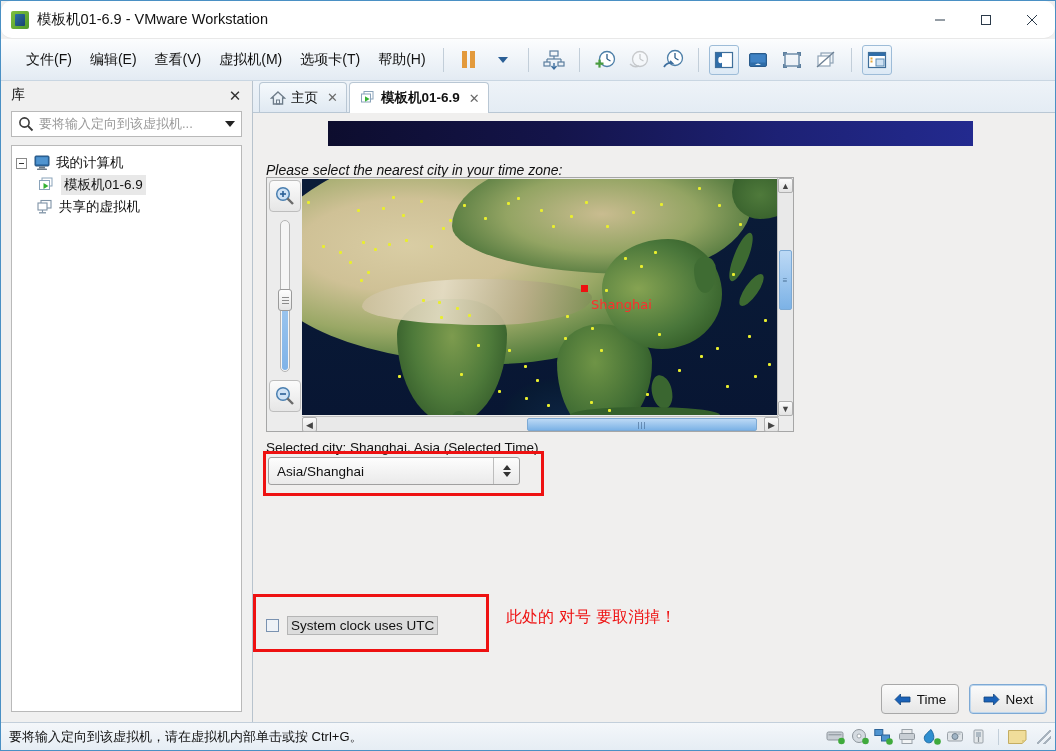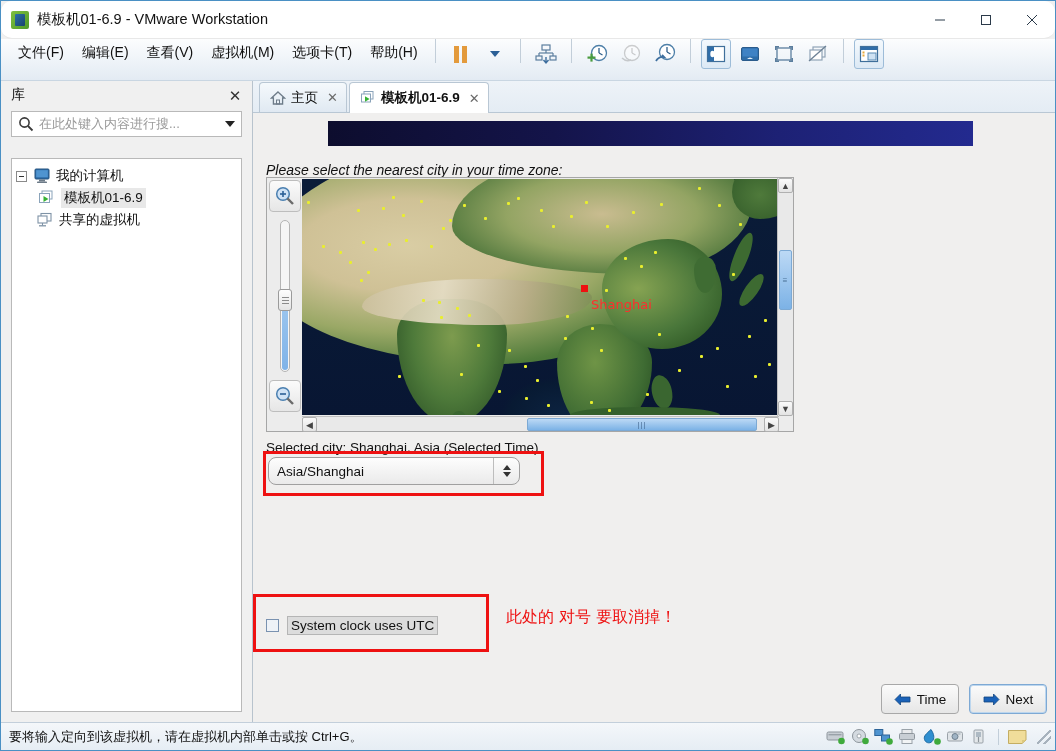--- a/index.html
+++ b/index.html
@@ -54,23 +54,23 @@
     width: 46px; height: 38px;
     display: flex; align-items: center; justify-content: center;
     color: #2b3a4a;
   }
   .win-btn svg { display: block; }
 
   
   .menubar {
     height: 42px; min-height: 42px;
     background: linear-gradient(180deg,#fcfdfe 0%, #eef3f8 55%, #e3ebf3 100%);
-    display: flex; 
+    display: flex; align-items: center;
     border-bottom: 1px solid #c9d6e2;
-    padding-left: 8px;
+    padding-left: 16px;
   }
   .menu-item {
     font-size: 14px; color: #111;
     padding: 5px 9px;
     white-space: nowrap;
   }
   .tb-sep {
     width: 1px; height: 24px;
     background: #c2ced9;
     margin: 0 8px;
@@ -126,21 +126,21 @@
   .search-ph { flex: 1; font-size: 13px; color: #9a9a9a; white-space: nowrap; overflow: hidden; }
   .search-caret {
     width: 0; height: 0;
     border-left: 5px solid transparent;
     border-right: 5px solid transparent;
     border-top: 6px solid #222;
     margin-left: 4px;
   }
   .tree {
     flex: 1;
-    margin: 13px 10px 10px 10px;
+    margin: 0 10px 10px 10px;
     background: #fff;
     border: 1px solid #b9b9b9;
     padding: 6px 4px;
     font-size: 13.5px;
     overflow: hidden;
   }
   .tree-row {
     display: flex; align-items: center;
     height: 22px;
     white-space: nowrap;
@@ -313,21 +313,21 @@
     position: absolute; left: 13px; top: 327px;
     font-size: 13.5px; color: #111;
   }
   .combowrap {
     position: absolute; left: 15px; top: 344px;
     width: 252px; height: 28px;
   }
   .combo {
     width: 100%; height: 100%;
     border: 1px solid #a0a0a0;
-    border-radius: 8px;
+    border-radius: 3px;
     background: linear-gradient(180deg,#fdfdfd 0%, #eaeaea 100%);
     display: flex; align-items: center;
     padding-left: 8px;
     font-size: 13.5px; color: #111;
     position: relative;
   }
   .combo .spin {
     position: absolute; right: 0; top: 0; bottom: 0;
     width: 26px;
     border-left: 1px solid #bdbdbd;
@@ -563,21 +563,21 @@
         <div class="lib-close">✕</div>
       </div>
 
       <div class="searchbox">
         <span class="search-ico">
           <svg width="16" height="16" viewBox="0 0 16 16">
             <circle cx="6.5" cy="6.5" r="4.6" fill="none" stroke="#3a3a3a" stroke-width="1.6"></circle>
             <line x1="10" y1="10" x2="14.5" y2="14.5" stroke="#3a3a3a" stroke-width="1.8"></line>
           </svg>
         </span>
-        <span class="search-ph">在此处键入内容进行搜...</span>
+        <span class="search-ph">要将输入定向到该虚拟机...</span>
         <span class="search-caret"></span>
       </div>
 
       <div class="tree">
         <div class="tree-row">
           <span class="expander"></span>
           <span class="tree-ico">
             <svg width="18" height="16" viewBox="0 0 18 16">
               <rect x="2" y="1" width="14" height="10" rx="1" fill="#2f6da8" stroke="#24537e" stroke-width="1"></rect>
               <rect x="3.2" y="2.2" width="11.6" height="7" fill="#4f94d0"></rect>

